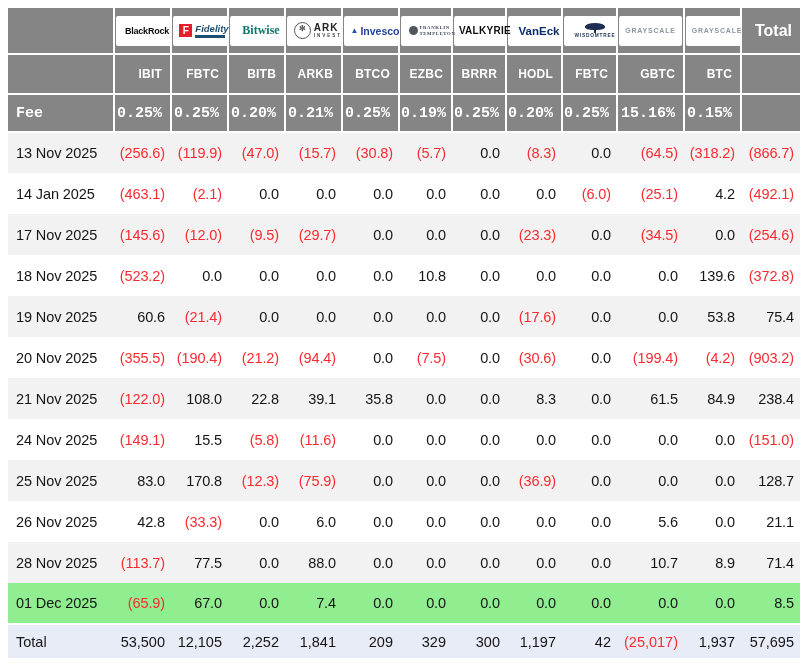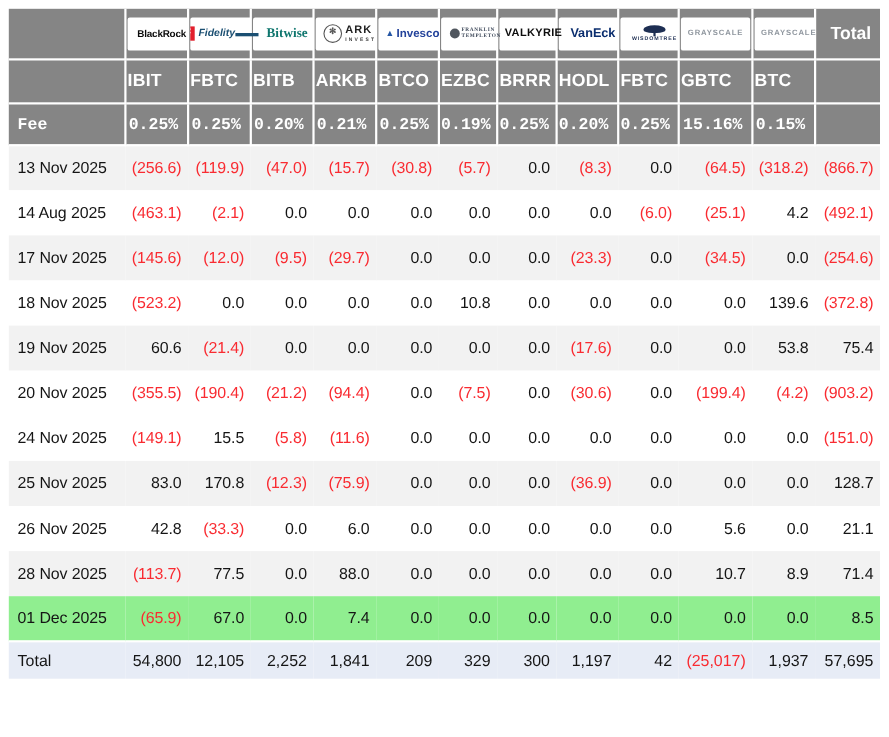--- a/index.html
+++ b/index.html
@@ -7,32 +7,32 @@
   table { border-collapse:collapse; table-layout:fixed; width:792px; }
   td { box-sizing:border-box; }
 
   
   thead td { background:#858585; color:#ffffff; font-weight:bold;
              border:2px solid #ffffff; vertical-align:middle; }
   thead tr td:first-child { border-left:none; }
   thead tr td:last-child  { border-right:none; }
   thead tr.logo-row td { border-top:none; height:46px; }
   tr.logo-row td.total-head { font-size:16px; text-align:right; padding-right:8px; }
-  tr.ticker-row td { height:40px; font-size:16px; padding-right:8px; letter-spacing:0.2px; }
+  tr.ticker-row td { height:40px; font-size:12px; text-align:right; padding-right:8px; letter-spacing:0.2px; }
   tr.fee-row td { height:38px; font-size:15px; text-align:right; padding-right:8px;font-family:Liberation Mono, monospace; }
   tr.fee-row td.fee-label { text-align:left; padding-left:8px; }
 
   
   .badge { background:#ffffff; border-radius:2px; height:30px; min-width:56px; max-width:64px;
            margin:0 auto; display:flex; align-items:center; justify-content:center;
            padding:0 3px; overflow:hidden; }
   .lg-blackrock { font-size:9px; font-weight:800; color:#0b0b0b; letter-spacing:-0.2px; }
   .fid-f { width:13px; height:13px; background:#e21f2c; color:#fff; font-size:10px; font-weight:800;
            display:inline-flex; align-items:center; justify-content:center; margin-right:3px; flex:0 0 auto; }
-  .fid-col { display:flex; flex-direction:row; align-items:center; }
+  .fid-col { display:flex; flex-direction:column; align-items:flex-start; }
   .fid-name { font-size:9.5px; font-weight:800; font-style:italic; color:#1b4f72; line-height:10px; }
   .fid-bar { width:30px; height:3px; background:#1b4f72; margin-top:1px; }
   .lg-bitwise { font-family:"Liberation Serif",serif; font-size:12px; color:#0f766e; }
   .ark-circle { width:15px; height:15px; border:1.5px solid #555; border-radius:50%; color:#555;
                 font-size:8px; line-height:12px; text-align:center; margin-right:3px; flex:0 0 auto; }
   .ark-col { display:flex; flex-direction:column; align-items:flex-start; }
   .ark-name { font-size:10px; font-weight:800; color:#222; letter-spacing:1px; line-height:10px; }
   .ark-sub { font-size:4.5px; letter-spacing:2px; color:#444; line-height:6px; }
   .inv-mark { color:#2456a4; font-size:8px; margin-right:2px; }
   .inv-name { font-size:10.5px; font-weight:800; color:#24439b; }
@@ -201,21 +201,21 @@
           <td class="neg">(30.8)</td>
           <td class="neg">(5.7)</td>
           <td>0.0</td>
           <td class="neg">(8.3)</td>
           <td>0.0</td>
           <td class="neg">(64.5)</td>
           <td class="neg">(318.2)</td>
           <td class="neg">(866.7)</td>
         </tr>
         <tr>
-          <td class="date-cell">14 Aug 2025</td>
+          <td class="date-cell">14 Jan 2025</td>
           <td class="neg">(463.1)</td>
           <td class="neg">(2.1)</td>
           <td>0.0</td>
           <td>0.0</td>
           <td>0.0</td>
           <td>0.0</td>
           <td>0.0</td>
           <td>0.0</td>
           <td class="neg">(6.0)</td>
           <td class="neg">(25.1)</td>
@@ -275,20 +275,35 @@
           <td class="neg">(94.4)</td>
           <td>0.0</td>
           <td class="neg">(7.5)</td>
           <td>0.0</td>
           <td class="neg">(30.6)</td>
           <td>0.0</td>
           <td class="neg">(199.4)</td>
           <td class="neg">(4.2)</td>
           <td class="neg">(903.2)</td>
         </tr>
+        <tr class="alt">
+          <td class="date-cell">21 Nov 2025</td>
+          <td class="neg">(122.0)</td>
+          <td>108.0</td>
+          <td>22.8</td>
+          <td>39.1</td>
+          <td>35.8</td>
+          <td>0.0</td>
+          <td>0.0</td>
+          <td>8.3</td>
+          <td>0.0</td>
+          <td>61.5</td>
+          <td>84.9</td>
+          <td>238.4</td>
+        </tr>
         <tr>
           <td class="date-cell">24 Nov 2025</td>
           <td class="neg">(149.1)</td>
           <td>15.5</td>
           <td class="neg">(5.8)</td>
           <td class="neg">(11.6)</td>
           <td>0.0</td>
           <td>0.0</td>
           <td>0.0</td>
           <td>0.0</td>
@@ -354,21 +369,21 @@
           <td>0.0</td>
           <td>0.0</td>
           <td>0.0</td>
           <td>0.0</td>
           <td>8.5</td>
         </tr>
       </tbody>
     <tfoot>
       <tr>
           <td class="total-label">Total</td>
-          <td>54,800</td>
+          <td>53,500</td>
           <td>12,105</td>
           <td>2,252</td>
           <td>1,841</td>
           <td>209</td>
           <td>329</td>
           <td>300</td>
           <td>1,197</td>
           <td>42</td>
           <td class="neg">(25,017)</td>
           <td>1,937</td>

